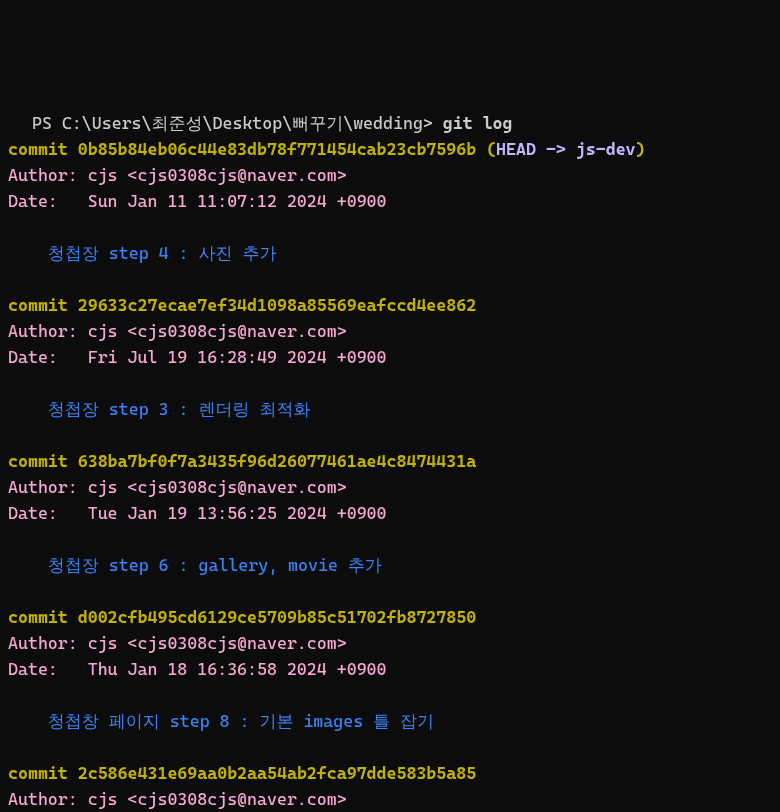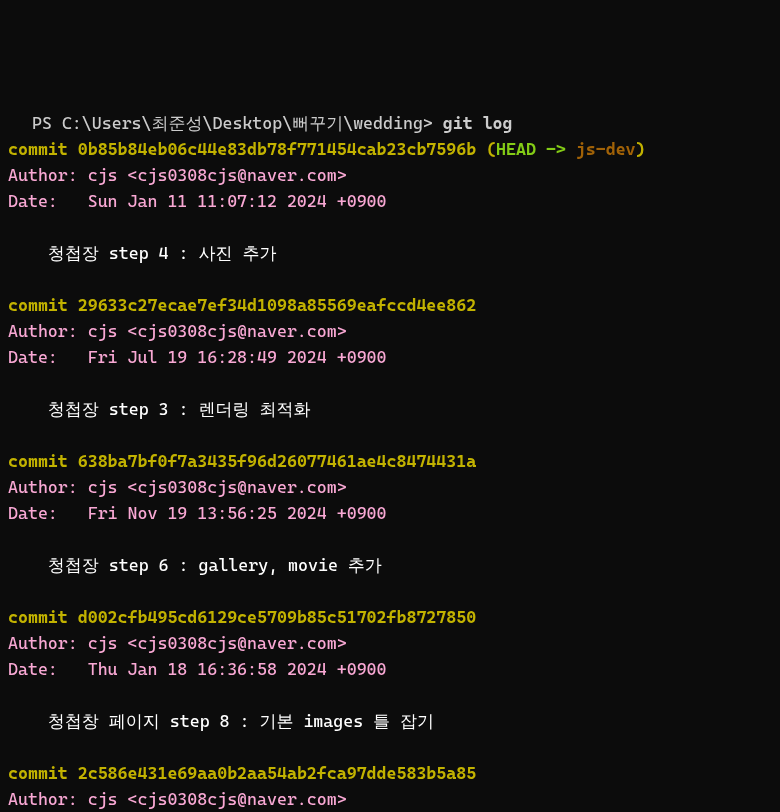--- a/index.html
+++ b/index.html
@@ -30,32 +30,32 @@
     }
     .commit-line {
       color: #c2b200;
       font-weight: bold;
     }
     .ref-paren {
       color: #c2b200;
       font-weight: bold;
     }
     .head-ref {
-      color: #84cc16;
+      color: #c4b5fd;
       font-weight: bold;
     }
     .branch-ref {
-      color: #a16207;
+      color: #c4b5fd;
       font-weight: bold;
     }
     .meta-line {
       color: #f9a8d4;
     }
     .msg-line {
-      color: #ffffff;
+      color: #3b82f6;
     }
     .terminal {
       user-select: text;
     }
   </style>
 </head>
 <body>
 
 
 
@@ -67,21 +67,21 @@
 <span class="msg-line">    청첩장 step 4 : 사진 추가</span>
 
 <span class="commit-line"><span>commit </span><span>29633c27ecae7ef34d1098a85569eafccd4ee862</span></span>
 <span class="meta-line">Author: cjs &lt;cjs0308cjs@naver.com&gt;</span>
 <span class="meta-line">Date:   Fri Jul 19 16:28:49 2024 +0900</span>
 
 <span class="msg-line">    청첩장 step 3 : 렌더링 최적화</span>
 
 <span class="commit-line"><span>commit </span><span>638ba7bf0f7a3435f96d26077461ae4c8474431a</span></span>
 <span class="meta-line">Author: cjs &lt;cjs0308cjs@naver.com&gt;</span>
-<span class="meta-line">Date:   Fri Nov 19 13:56:25 2024 +0900</span>
+<span class="meta-line">Date:   Tue Jan 19 13:56:25 2024 +0900</span>
 
 <span class="msg-line">    청첩장 step 6 : gallery, movie 추가</span>
 
 <span class="commit-line"><span>commit </span><span>d002cfb495cd6129ce5709b85c51702fb8727850</span></span>
 <span class="meta-line">Author: cjs &lt;cjs0308cjs@naver.com&gt;</span>
 <span class="meta-line">Date:   Thu Jan 18 16:36:58 2024 +0900</span>
 
 <span class="msg-line">    청첩창 페이지 step 8 : 기본 images 틀 잡기</span>
 
 <span class="commit-line"><span>commit </span><span>2c586e431e69aa0b2aa54ab2fca97dde583b5a85</span></span>

